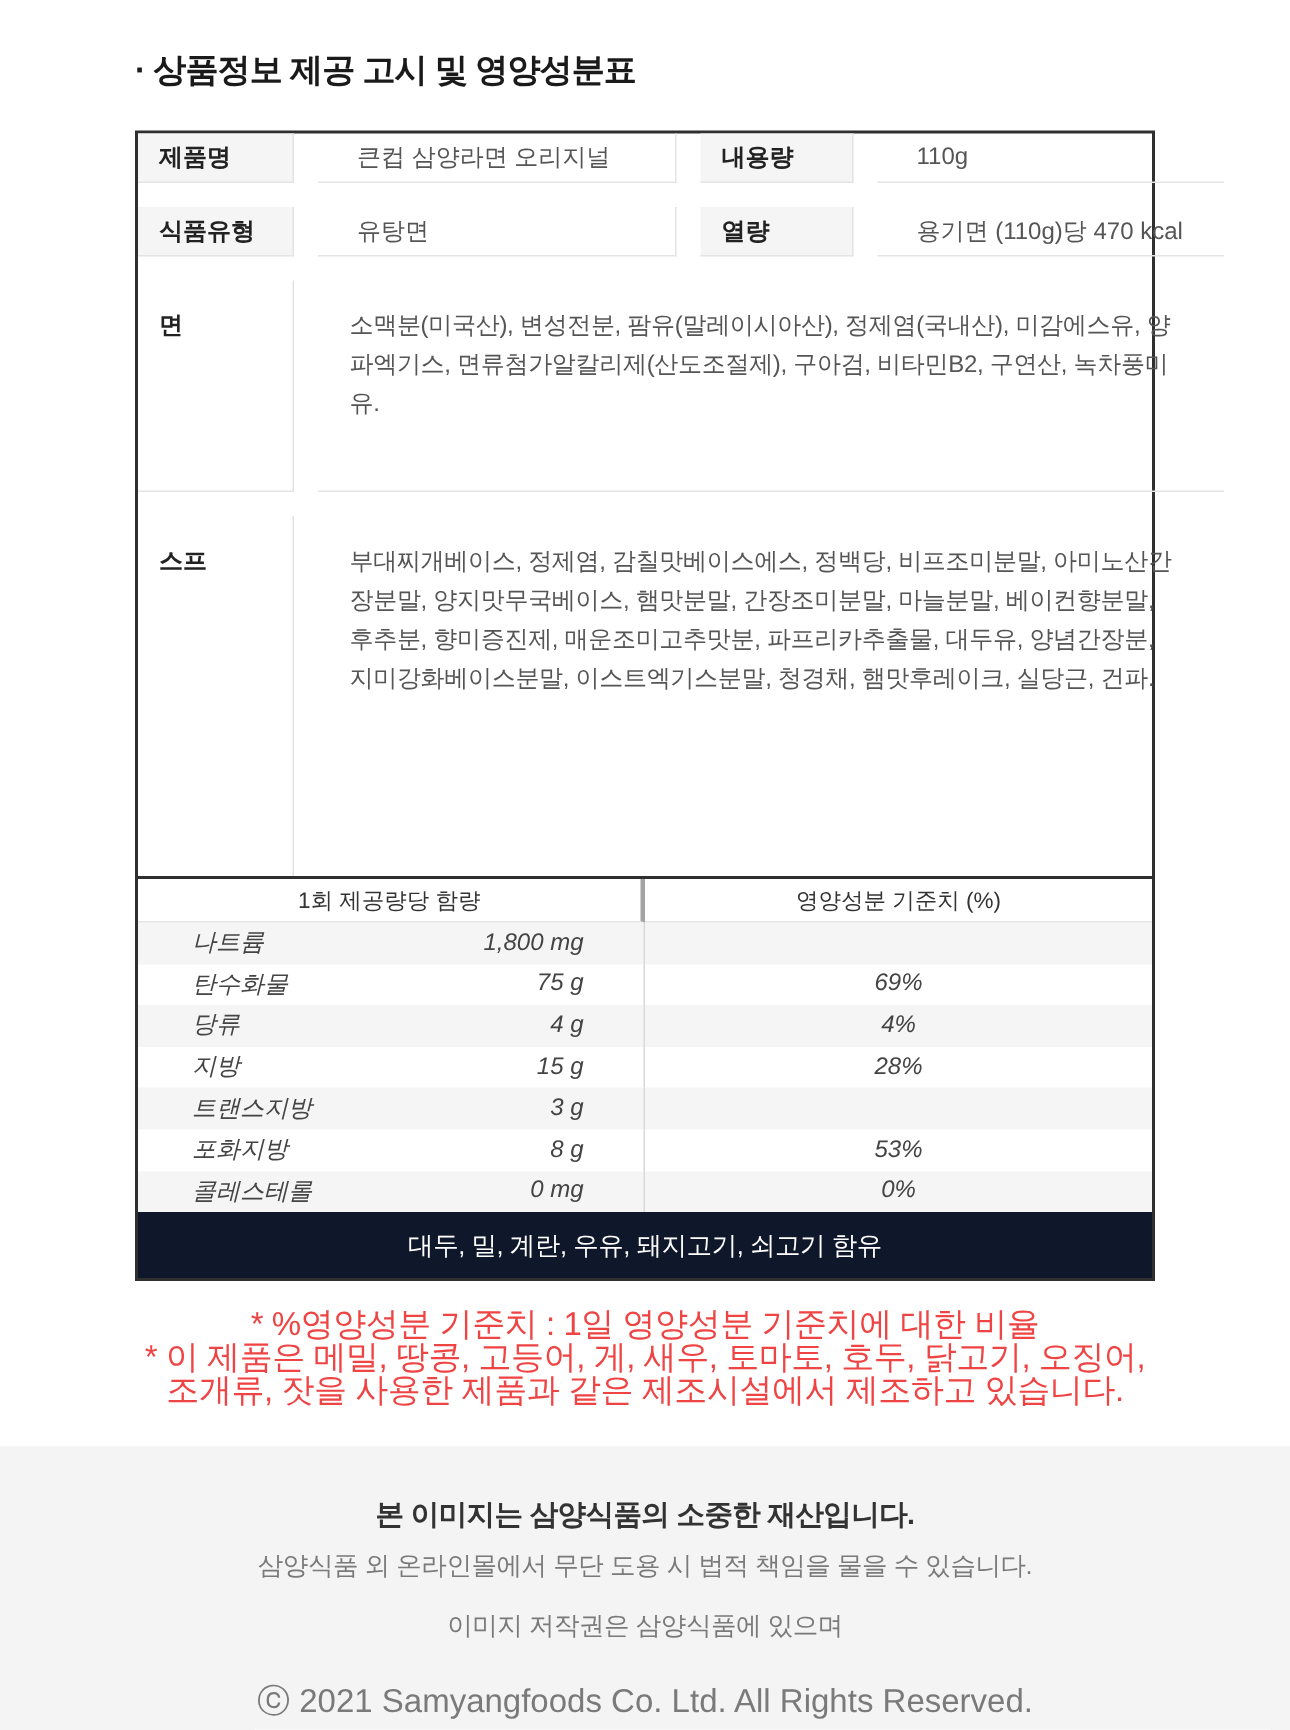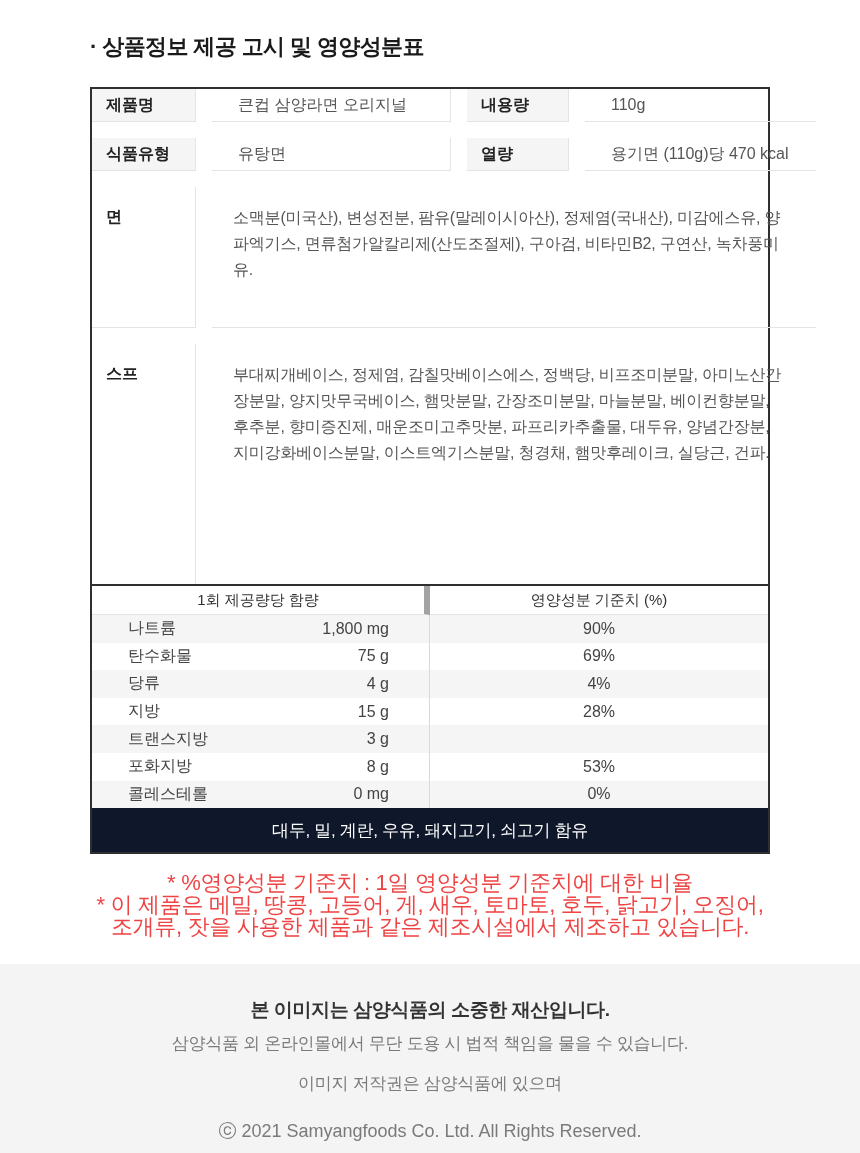--- a/index.html
+++ b/index.html
@@ -42,23 +42,23 @@
   .row-noodle { height:141px; }
   .row-soup   { height:240px; border-bottom:none !important; }
 
   
   .nutri { border-top:2px solid #2f2f2f; }
   .nutri-header { display:grid; grid-template-columns:338px 1fr; height:29px; }
   .nutri-header > div {
     display:flex; align-items:center; justify-content:center;
     font-size:15px; color:#333; border-bottom:1px solid #e4e4e4;
   }
-  .nutri-header > div:first-child { border-right:6px solid #a3a3a3; }
+  .nutri-header > div:first-child { border-right:3px solid #a3a3a3; }
 
-  .nutri-row { display:grid; grid-template-columns:169px 169px 1fr; height:27.6px; }
+  .nutri-row { display:grid; grid-template-columns:169px 169px 1fr; height:27.6px;font-style:italic; }
   .nutri-row:nth-child(even) { background:#f5f5f5; }
   .nutri-row > div { display:flex; align-items:center; font-size:16px; color:#444; }
   .n-name { padding-left:36px; }
   .n-amount { justify-content:flex-end; padding-right:40px; border-right:1px solid #d9d9d9; }
   .n-pct { justify-content:center; }
 
   .allergen-bar {
     height:44px; background:#0f172a; color:#ffffff;
     display:flex; align-items:center; justify-content:center;
     font-size:17px; letter-spacing:-0.3px;
@@ -70,21 +70,21 @@
 
   
   .footer {
     width:860px; height:214px; margin-top:26px;
     background:#f4f4f4; text-align:center; padding-top:33px;
   }
   .footer-heading { font-size:19px; font-weight:700; color:#333; letter-spacing:-0.4px; }
   .footer-line { font-size:17px; color:#7a7a7a; letter-spacing:-0.3px; }
   .footer-line.first { margin-top:17px; }
   .footer-line.second { margin-top:9px; }
-  .footer-copy { font-size:18px; color:#7a7a7a; margin-top:24px; }
+  .footer-copy { font-size:22px; color:#7a7a7a; margin-top:24px; }
 </style>
 </head>
 <body>
 
 <div class="content">
 
   <h1 class="page-title">· 상품정보 제공 고시 및 영양성분표</h1>
 
   <div class="main-table">
 
@@ -108,21 +108,20 @@
 
     <div class="nutri">
       <div class="nutri-header">
         <div>1회 제공량당 함량</div>
         <div>영양성분 기준치 (%)</div>
       </div>
 
       <div class="nutri-row">
         <div class="n-name">나트륨</div>
         <div class="n-amount">1,800 mg</div>
-        <div class="n-pct">90%</div>
       </div>
       <div class="nutri-row">
         <div class="n-name">탄수화물</div>
         <div class="n-amount">75 g</div>
         <div class="n-pct">69%</div>
       </div>
       <div class="nutri-row">
         <div class="n-name">당류</div>
         <div class="n-amount">4 g</div>
         <div class="n-pct">4%</div>

